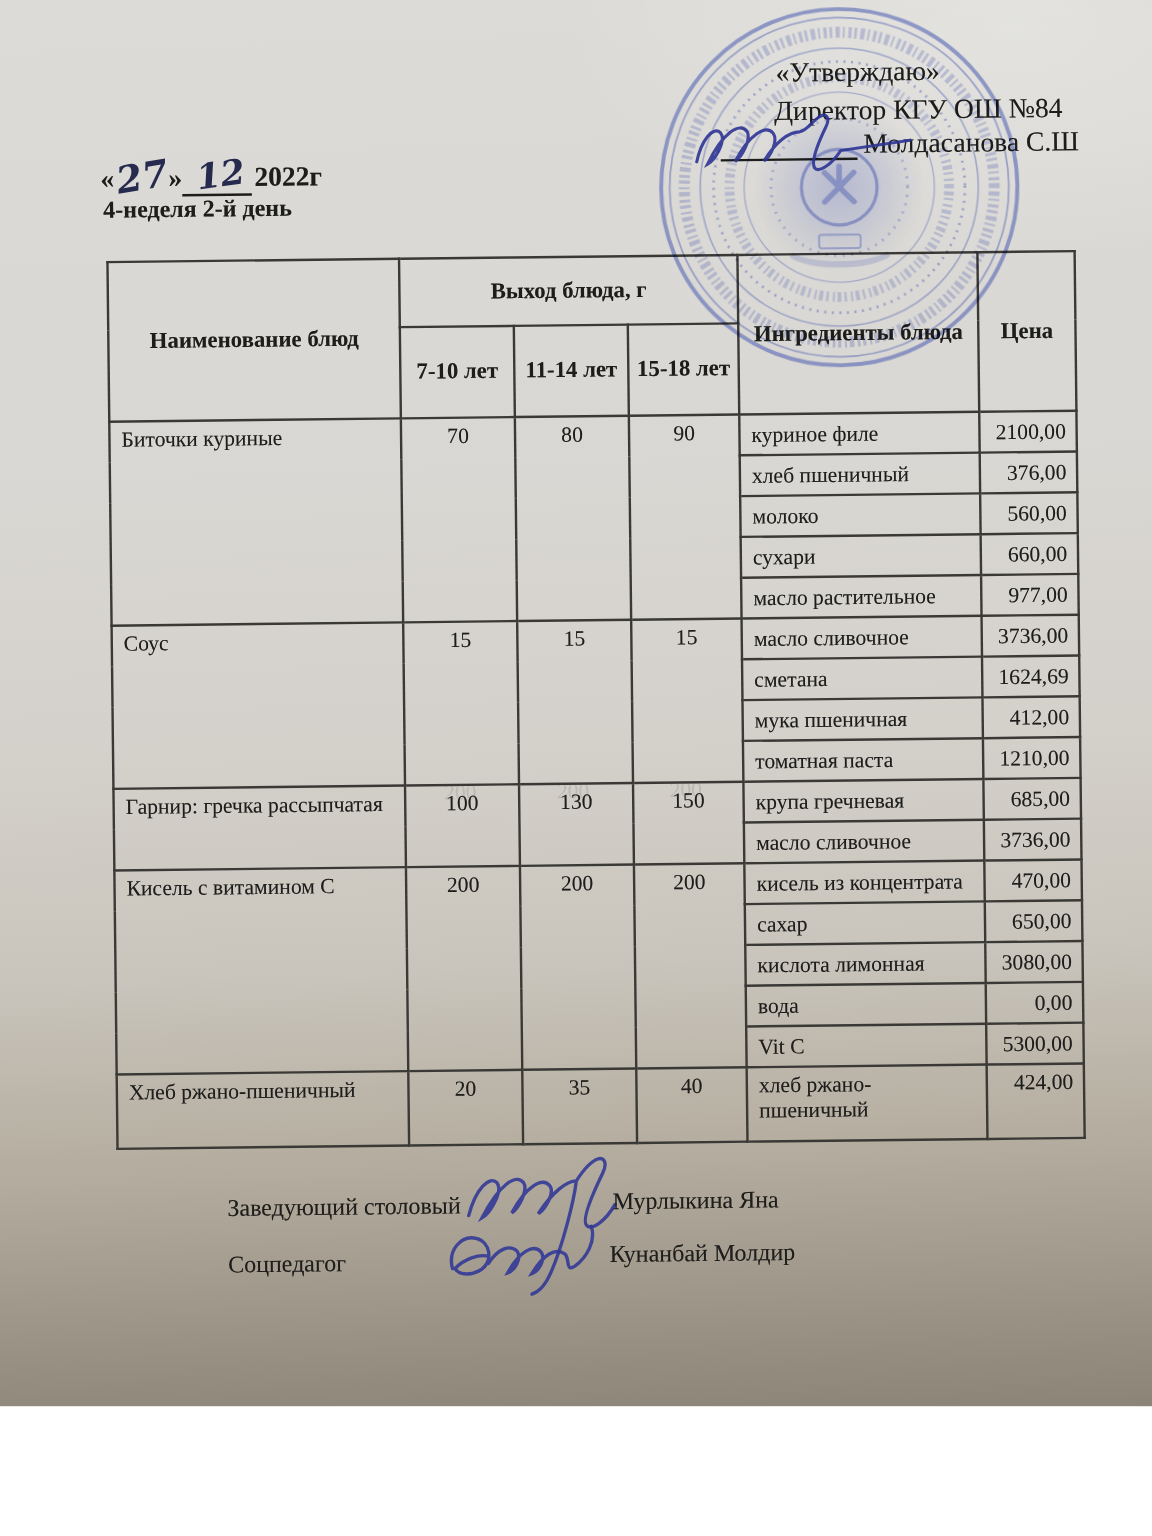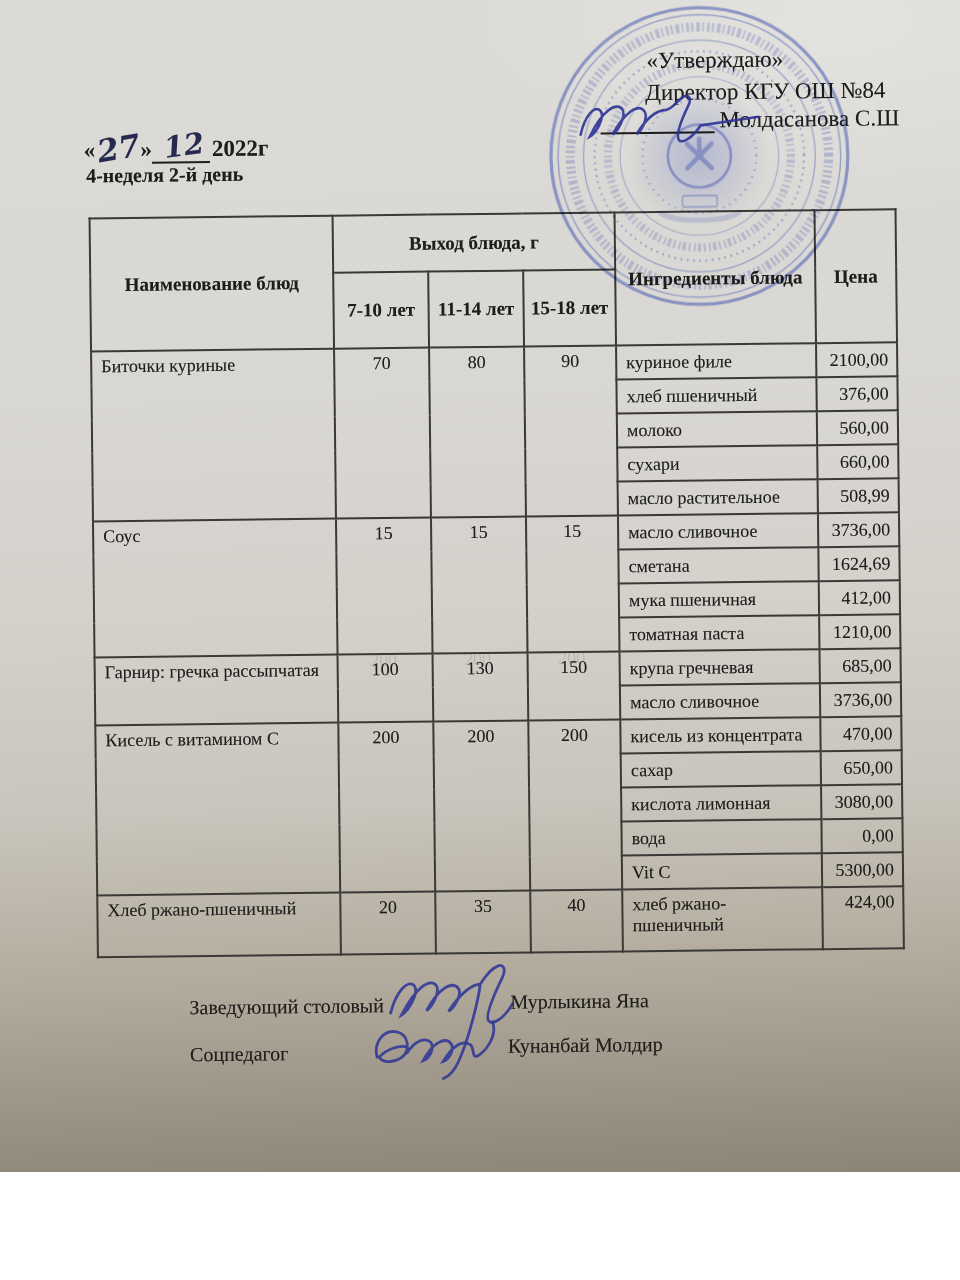--- a/index.html
+++ b/index.html
@@ -117,21 +117,21 @@
           <tr>
             <td class="ing-cell">молоко</td>
             <td class="price-cell">560,00</td>
           </tr>
           <tr>
             <td class="ing-cell">сухари</td>
             <td class="price-cell">660,00</td>
           </tr>
           <tr>
             <td class="ing-cell">масло растительное</td>
-            <td class="price-cell">508,99</td>
+            <td class="price-cell">977,00</td>
           </tr>
           <tr>
             <td class="dish-cell" rowspan="4">Соус</td>
             <td class="yield-cell" rowspan="4">15</td>
             <td class="yield-cell" rowspan="4">15</td>
             <td class="yield-cell" rowspan="4">15</td>
             <td class="ing-cell">масло сливочное</td>
             <td class="price-cell">3736,00</td>
           </tr>
           <tr>

